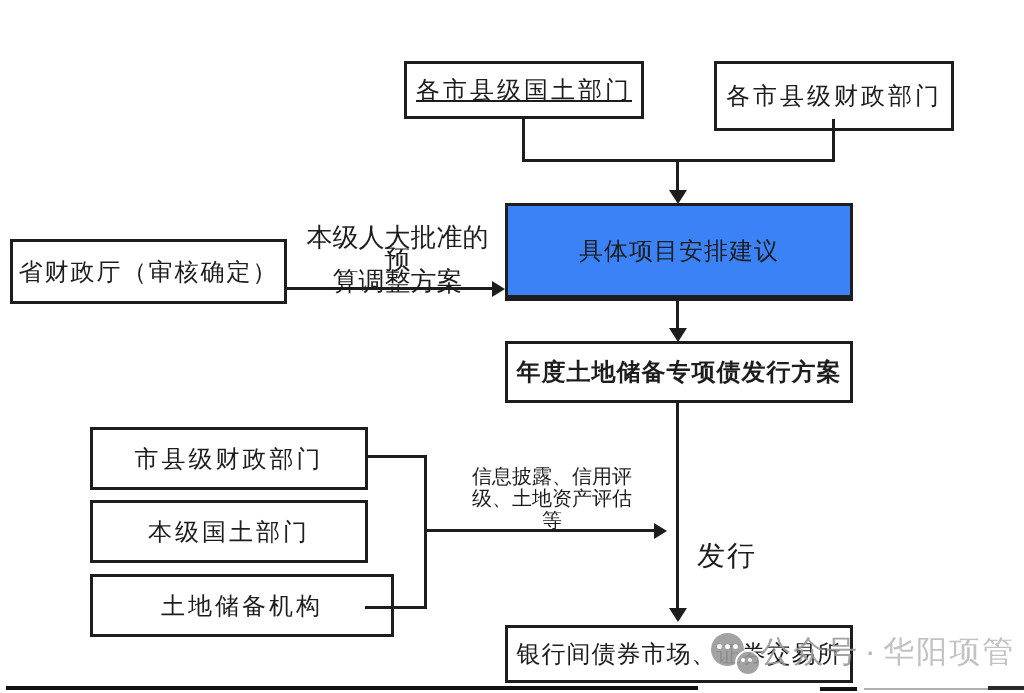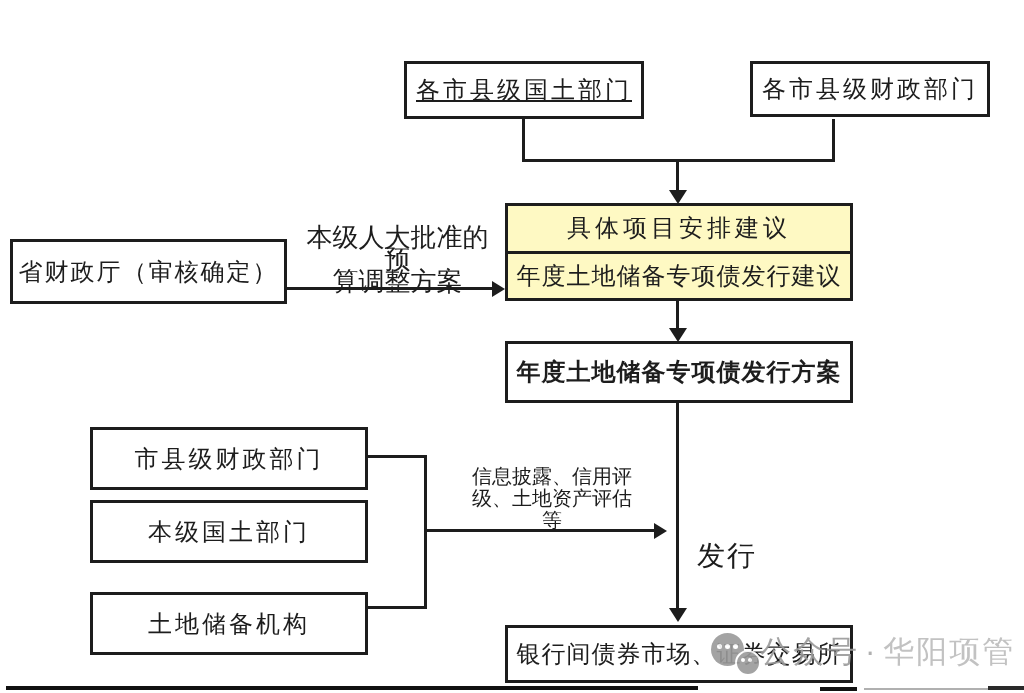--- a/index.html
+++ b/index.html
@@ -28,21 +28,21 @@
     font-size:24px;
     letter-spacing:3px;
     text-align:center;
     white-space:nowrap;
   }
   .tight{letter-spacing:1px;}
   .combo{
     position:absolute;
     box-sizing:border-box;
     border:3px solid var(--ink);
-    background:#fef9c3;
+    background:#3b82f6;
     display:flex;flex-direction:column;
   }
   .combo .row{
     flex:1;
     display:flex;align-items:center;justify-content:center;
     color:var(--ink);
     font-size:24px;
     white-space:nowrap;
   }
   .combo .row:first-child{border-bottom:3px solid var(--ink);letter-spacing:4px;}
@@ -81,51 +81,50 @@
   .wm-sep{color:#a8a8a8;padding:0 6px;}
   .wm-brand{color:var(--wm-light);}
   .bottom-seg{position:absolute;}
 </style>
 </head>
 <body>
 
 <div id="stage">
 
   <div class="box" style="left:404px;top:61px;width:240px;height:58px;text-decoration:underline;">各市县级国土部门</div>
-  <div class="box" style="left:750px;top:61px;width:240px;height:56px;">各市县级财政部门</div>
+  <div class="box" style="left:714px;top:61px;width:240px;height:70px;">各市县级财政部门</div>
 
   <div class="line" style="left:522px;top:119px;width:3px;height:43px;"></div>
   <div class="line" style="left:832px;top:119px;width:3px;height:43px;"></div>
   <div class="line" style="left:522px;top:159px;width:313px;height:3px;"></div>
   <div class="line" style="left:676px;top:159px;width:3px;height:33px;"></div>
   <div class="arrow-down" style="left:669px;top:190px;"></div>
 
   <div class="combo" style="left:505px;top:203px;width:348px;height:98px;">
     <div class="row">具体项目安排建议</div>
-    <div class="row">年度土地储备专项债发行建议</div>
   </div>
 
   <div class="box" style="left:10px;top:239px;width:277px;height:65px;letter-spacing:2px;">省财政厅（审核确定）</div>
   <div class="line" style="left:287px;top:287px;width:208px;height:3px;"></div>
   <div class="arrow-right" style="left:492px;top:281px;"></div>
   <div class="lbl" style="left:300px;top:227px;width:195px;font-size:26px;">本级人大批准的预
 算调整方案</div>
 
   <div class="line" style="left:676px;top:301px;width:3px;height:29px;"></div>
   <div class="arrow-down" style="left:669px;top:328px;"></div>
 
   <div class="box tight" style="left:505px;top:341px;width:348px;height:62px;font-weight:bold;">年度土地储备专项债发行方案</div>
 
   <div class="line" style="left:676px;top:403px;width:3px;height:206px;"></div>
   <div class="arrow-down" style="left:669px;top:608px;"></div>
   <div class="lbl" style="left:697px;top:545px;font-size:28px;letter-spacing:2px;">发行</div>
 
   <div class="box" style="left:90px;top:500px;width:278px;height:63px;">本级国土部门</div>
   <div class="box" style="left:90px;top:427px;width:278px;height:63px;">市县级财政部门</div>
-  <div class="box" style="left:90px;top:574px;width:278px;height:63px;margin-top:18px;">土地储备机构</div>
+  <div class="box" style="left:90px;top:574px;width:304px;height:63px;">土地储备机构</div>
 
   <div class="line" style="left:365px;top:455px;width:62px;height:3px;"></div>
   <div class="line" style="left:365px;top:606px;width:62px;height:3px;"></div>
   <div class="line" style="left:424px;top:455px;width:3px;height:154px;"></div>
 
   <div class="line" style="left:424px;top:529px;width:232px;height:3px;"></div>
   <div class="arrow-right" style="left:654px;top:523px;"></div>
   <div class="lbl" style="left:452px;top:465px;width:200px;">信息披露、信用评
 级、土地资产评估
 等</div>

